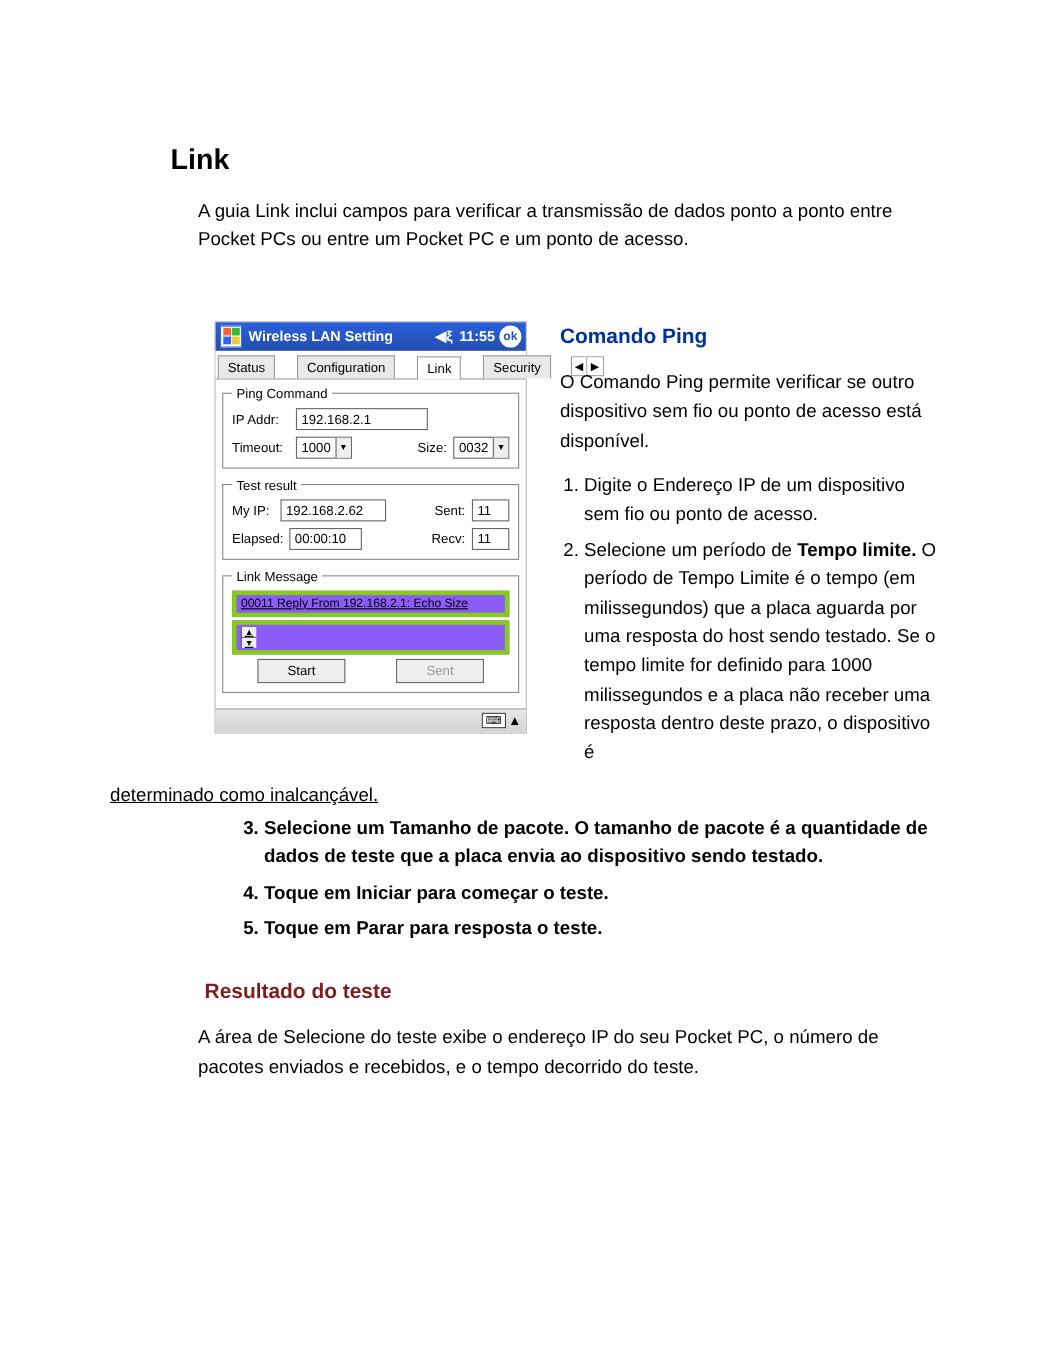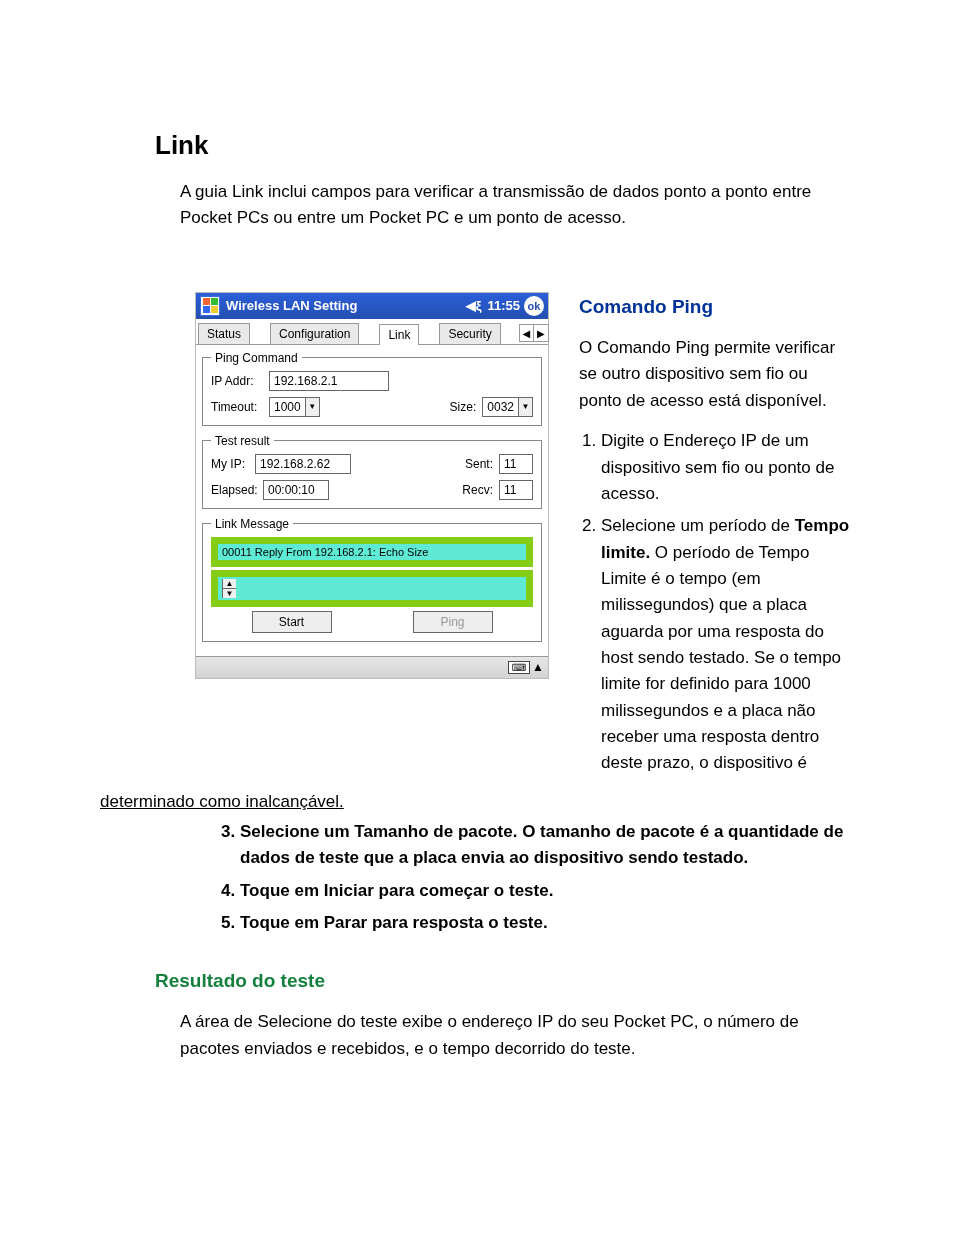--- a/index.html
+++ b/index.html
@@ -53,33 +53,33 @@
   text-decoration: underline;
 }
 .cont-list {
   margin-left: 100px;
   margin-top: 4px;
 }
 .cont-list li { margin-bottom: 6px; font-weight: bold; }
 h2.sub {
   font-size: 19px;
   font-weight: bold;
-  margin: 34px 0 14px 55px;
-  color: #15803d;
+  margin: 34px 0 14px 86px;
+  color: #7f1d1d;
 }
 .sub-intro {
   margin-left: 80px;
   margin-right: 40px;
   font-size: 17px;
   line-height: 1.55;
 }
 
 
 .ppc {
-  width: 354px;
+  width: 284px;
   background: #fff;
   border: 1px solid #bbb;
   font-family: Tahoma, Arial, sans-serif;
   font-size: 12px;
   color: #000;
 }
 .ppc-title {
   background: linear-gradient(#2a5fd9, #244fb0);
   color: #fff;
   height: 26px;
@@ -148,21 +148,21 @@
   height: 20px; padding: 1px 4px; background: #fff;
   font-size: 12px; font-family: inherit;
 }
 .sm { width: 120px; }
 .tiny { width: 56px; }
 .mid { width: 76px; }
 .sel { display: flex; align-items: center; border: 1px solid #666; height: 20px; background:#fff; }
 .sel span.val { padding: 0 4px; font-size:12px; }
 .sel .drop { width: 14px; height: 18px; border-left: 1px solid #666; display:flex; align-items:center; justify-content:center; font-size:8px; background:#efefef; }
 .gap { flex: 1; }
-.msgbox { border: 7px solid #84cc16; padding: 2px 4px; font-size: 11px; background:#5eead4; margin-bottom:3px; }
+.msgbox { border: 4px solid #84cc16; padding: 2px 4px; font-size: 11px; background:#8b5cf6; margin-bottom:3px;text-decoration:underline; }
 .msgbox.multi { display:flex; }
 .msglines { flex:1; font-size:11px; }
 .msglines div { white-space: nowrap; overflow: hidden; }
 .scroll { width: 14px; display:flex; flex-direction:column; border-left:1px solid #666; }
 .scroll span { flex:1; display:flex; align-items:center; justify-content:center; font-size:8px; background:#efefef; border-bottom:1px solid #666;}
 .scroll span:last-child{border-bottom:none;}
 .btns { display:flex; justify-content:space-around; margin-top:4px; }
 .btn { border:1px solid #666; width:80px; height:22px; background:#eee; display:flex; align-items:center; justify-content:center; font-size:12px;text-align:right; }
 .btn.disabled { color:#999; }
 .ppc-bottom { height:22px; background: linear-gradient(#e6e6e6,#d4d4d4); border-top:1px solid #999; display:flex; align-items:center; justify-content:flex-end; padding-right:4px; font-size:12px; }
@@ -245,21 +245,21 @@
           <legend>Link Message</legend>
           <div class="msgbox">00011 Reply From 192.168.2.1: Echo Size</div>
           <div class="msgbox multi">
             <div class="scroll">
               <span>▲</span>
               <span>▼</span>
             </div>
           </div>
           <div class="btns">
             <div class="btn">Start</div>
-            <div class="btn disabled">Ping</div>
+            <div class="btn disabled">Sent</div>
           </div>
         </fieldset>
       </div>
       <div class="ppc-bottom">
         <span class="kbd-icon">⌨</span>
         <span>▲</span>
       </div>
     </div>
 
     <div class="col-right">

